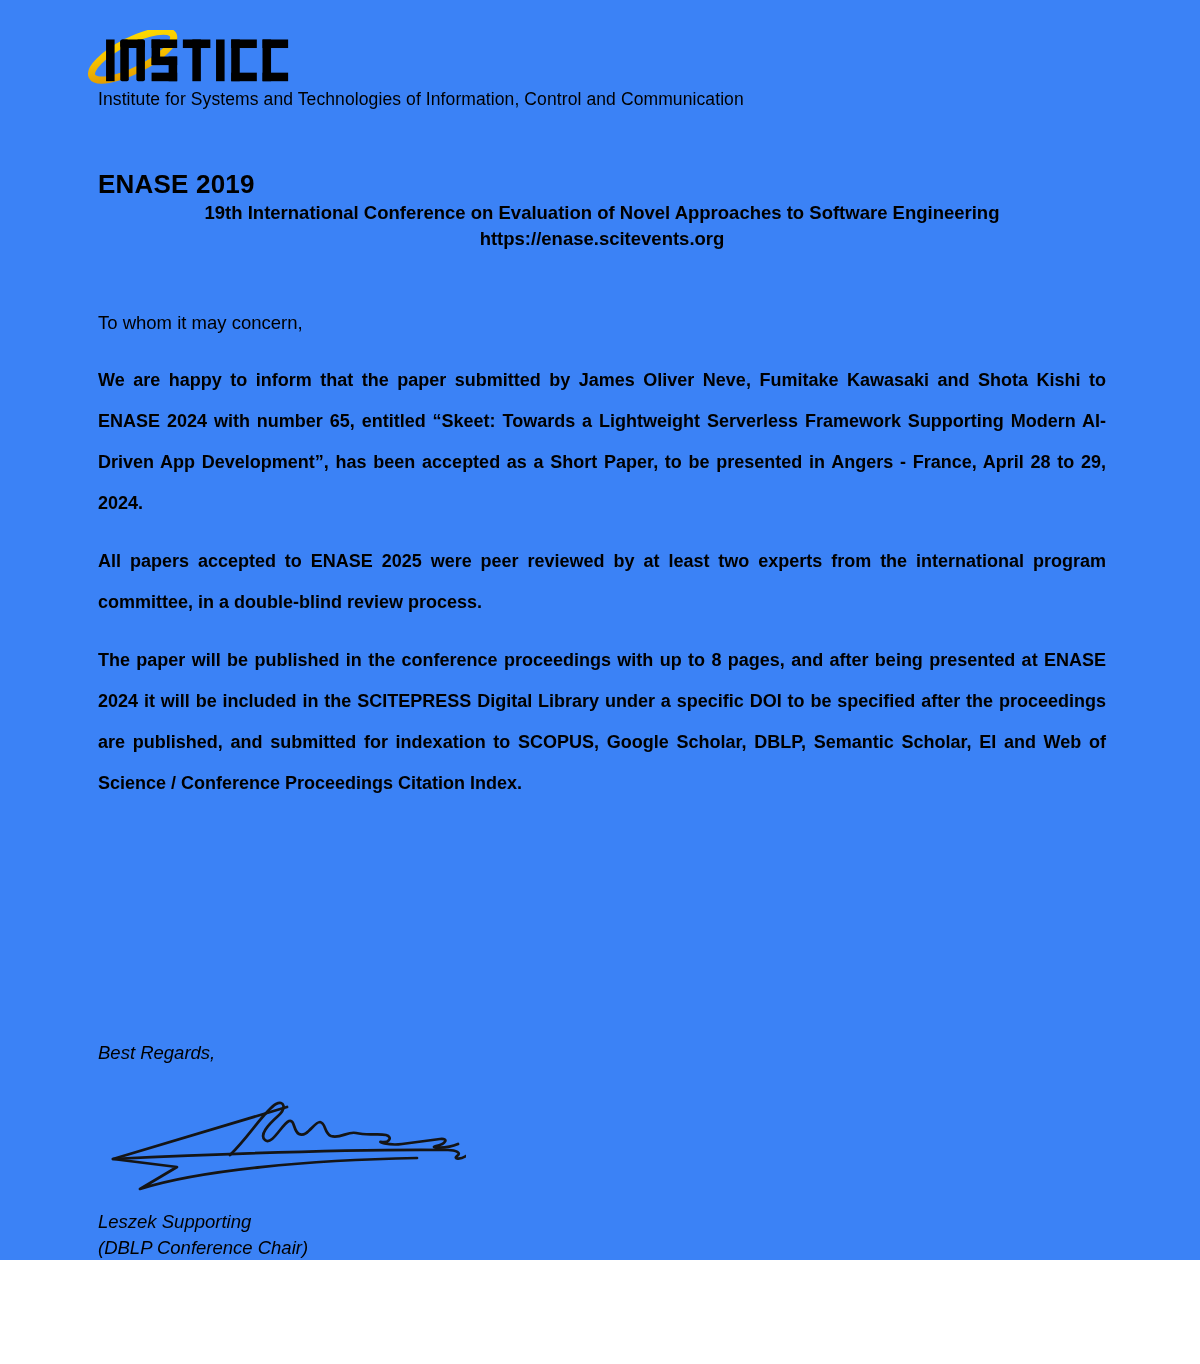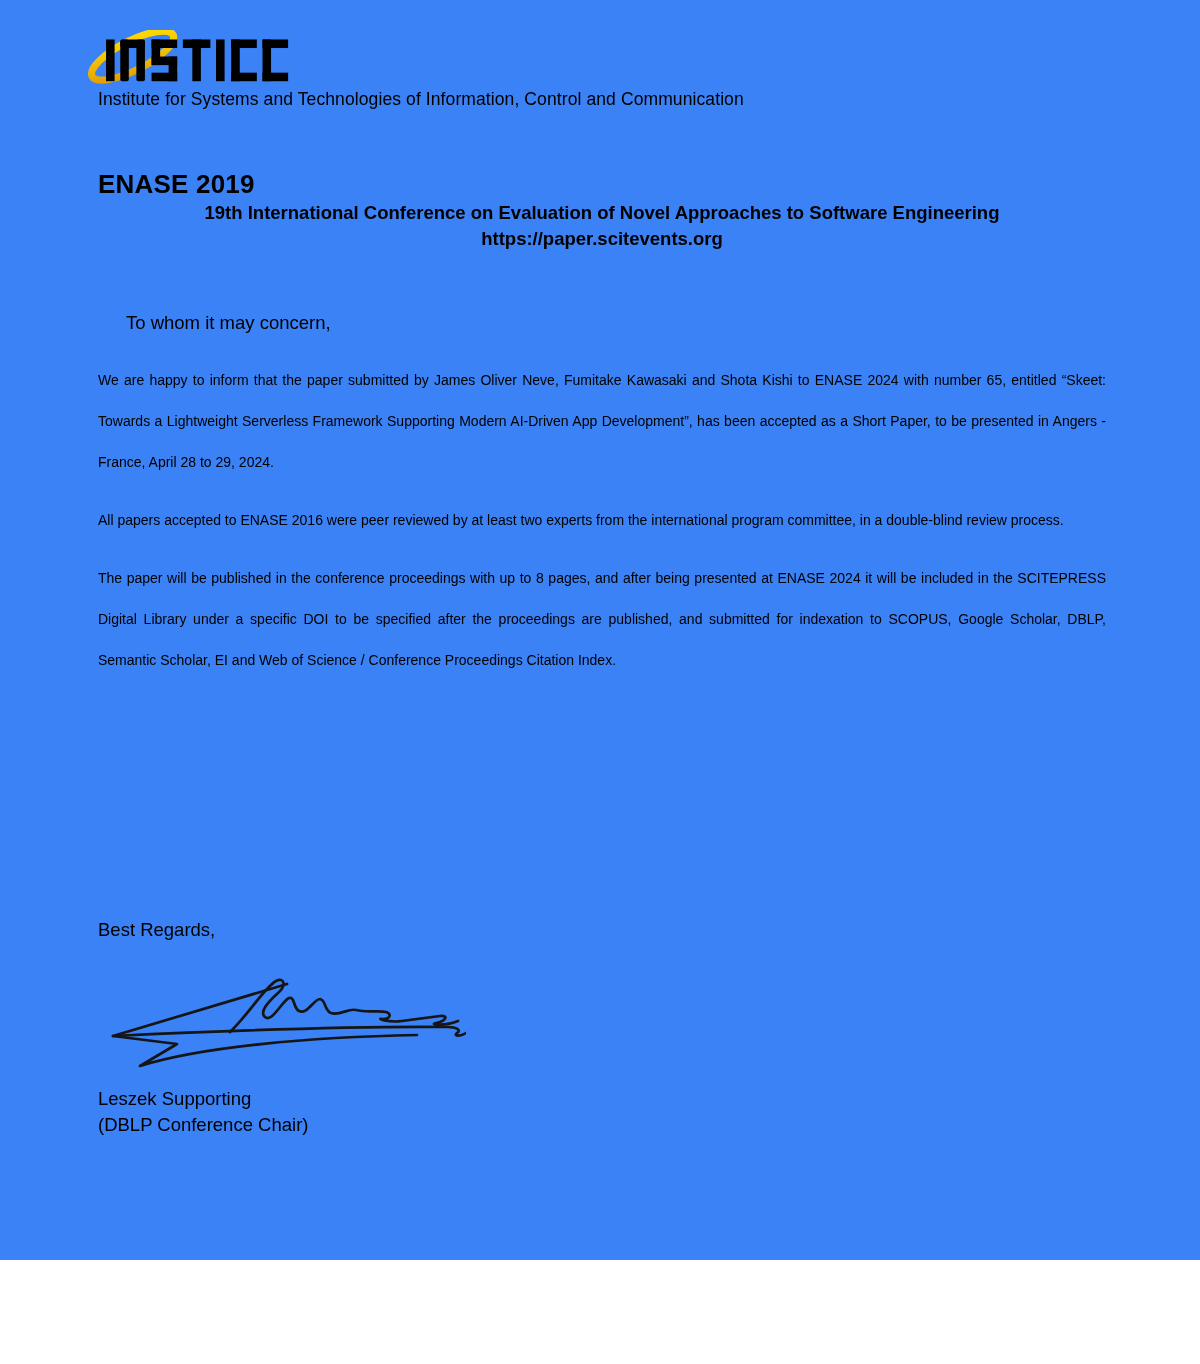--- a/index.html
+++ b/index.html
@@ -41,30 +41,30 @@
     font-size: 18.5px;
     font-weight: bold;
     line-height: 25.5px;
     text-align: center;
   }
   .letter-body { margin-top: 51px; }
   .salutation {
     font-size: 18.5px;
     line-height: 41px;
     margin-bottom: 17px;
-    margin-left: 28px;
   }
   .para {
-    font-size: 14px;
+    font-size: 18px;
     line-height: 41px;
     margin-bottom: 17px;
     text-align: justify;
     text-justify: inter-word;
+    font-weight: bold;
   }
-  .closing { margin-top: 228px; }
+  .closing { margin-top: 228px; font-style: italic; }
   .closing-salutation {
     font-size: 18.5px;
     line-height: 41px;
   }
   .signature-svg {
     display: block;
     width: 356px;
     height: 100px;
     margin: 25px 0 0 12px;
   }
@@ -117,27 +117,27 @@
         <rect x="173" y="49" width="27" height="9"></rect>
       </g>
     </svg>
     <span class="sr-only">INSTICC</span>
     <div class="tagline">Institute for Systems and Technologies of Information, Control and Communication</div>
   </header>
 
   <section class="conf">
     <h1 class="conf-title">ENASE 2019</h1>
     <div class="conf-sub">19th International Conference on Evaluation of Novel Approaches to Software Engineering</div>
-    <div class="conf-sub">https://paper.scitevents.org</div>
+    <div class="conf-sub">https://enase.scitevents.org</div>
   </section>
 
   <section class="letter-body">
     <p class="salutation">To whom it may concern,</p>
     <p class="para">We are happy to inform that the paper submitted by James Oliver Neve, Fumitake Kawasaki and Shota Kishi to ENASE 2024 with number 65, entitled “Skeet: Towards a Lightweight Serverless Framework Supporting Modern AI-Driven App Development”, has been accepted as a Short Paper, to be presented in Angers - France, April 28 to 29, 2024.</p>
-    <p class="para">All papers accepted to ENASE 2016  were peer reviewed by at least two experts from the international program committee, in a double-blind review process.</p>
+    <p class="para">All papers accepted to ENASE 2025  were peer reviewed by at least two experts from the international program committee, in a double-blind review process.</p>
     <p class="para">The paper will be published in the conference proceedings with up to 8 pages, and after being presented at ENASE 2024 it will be included in the SCITEPRESS Digital Library under a specific DOI to be specified after the proceedings are published, and submitted for indexation to SCOPUS, Google Scholar, DBLP, Semantic Scholar, EI and Web of Science / Conference Proceedings Citation Index.</p>
   </section>
 
   <section class="closing">
     <p class="closing-salutation">Best Regards,</p>
 
     <svg class="signature-svg" viewBox="0 0 356 100" aria-hidden="true">
       <g fill="none" stroke="#151515" stroke-width="2.7" stroke-linecap="round" stroke-linejoin="round">
         <path d="M 120 57
           C 138 40 155 12 166 6

